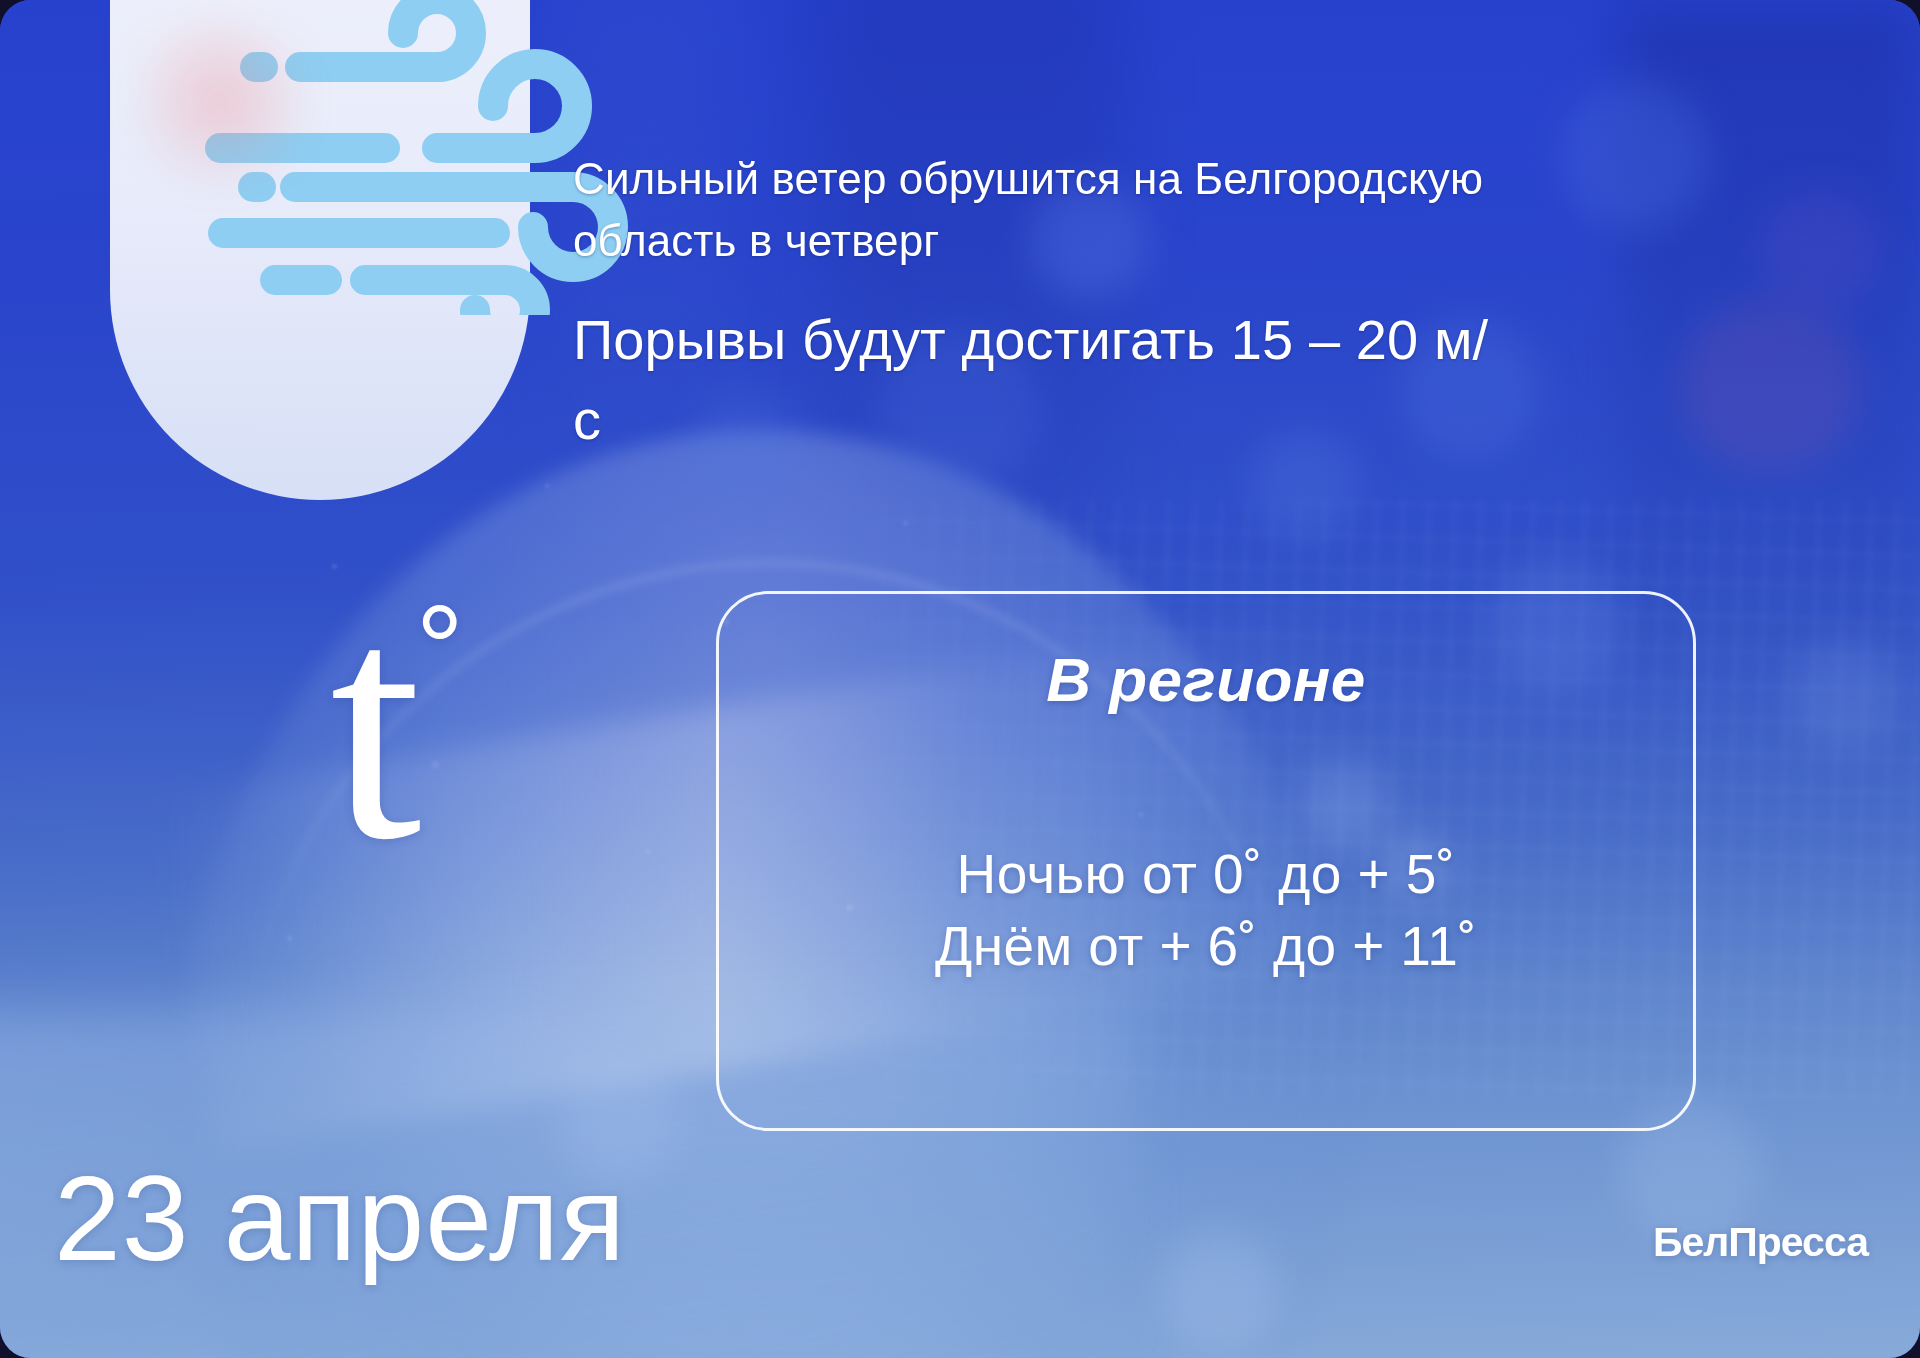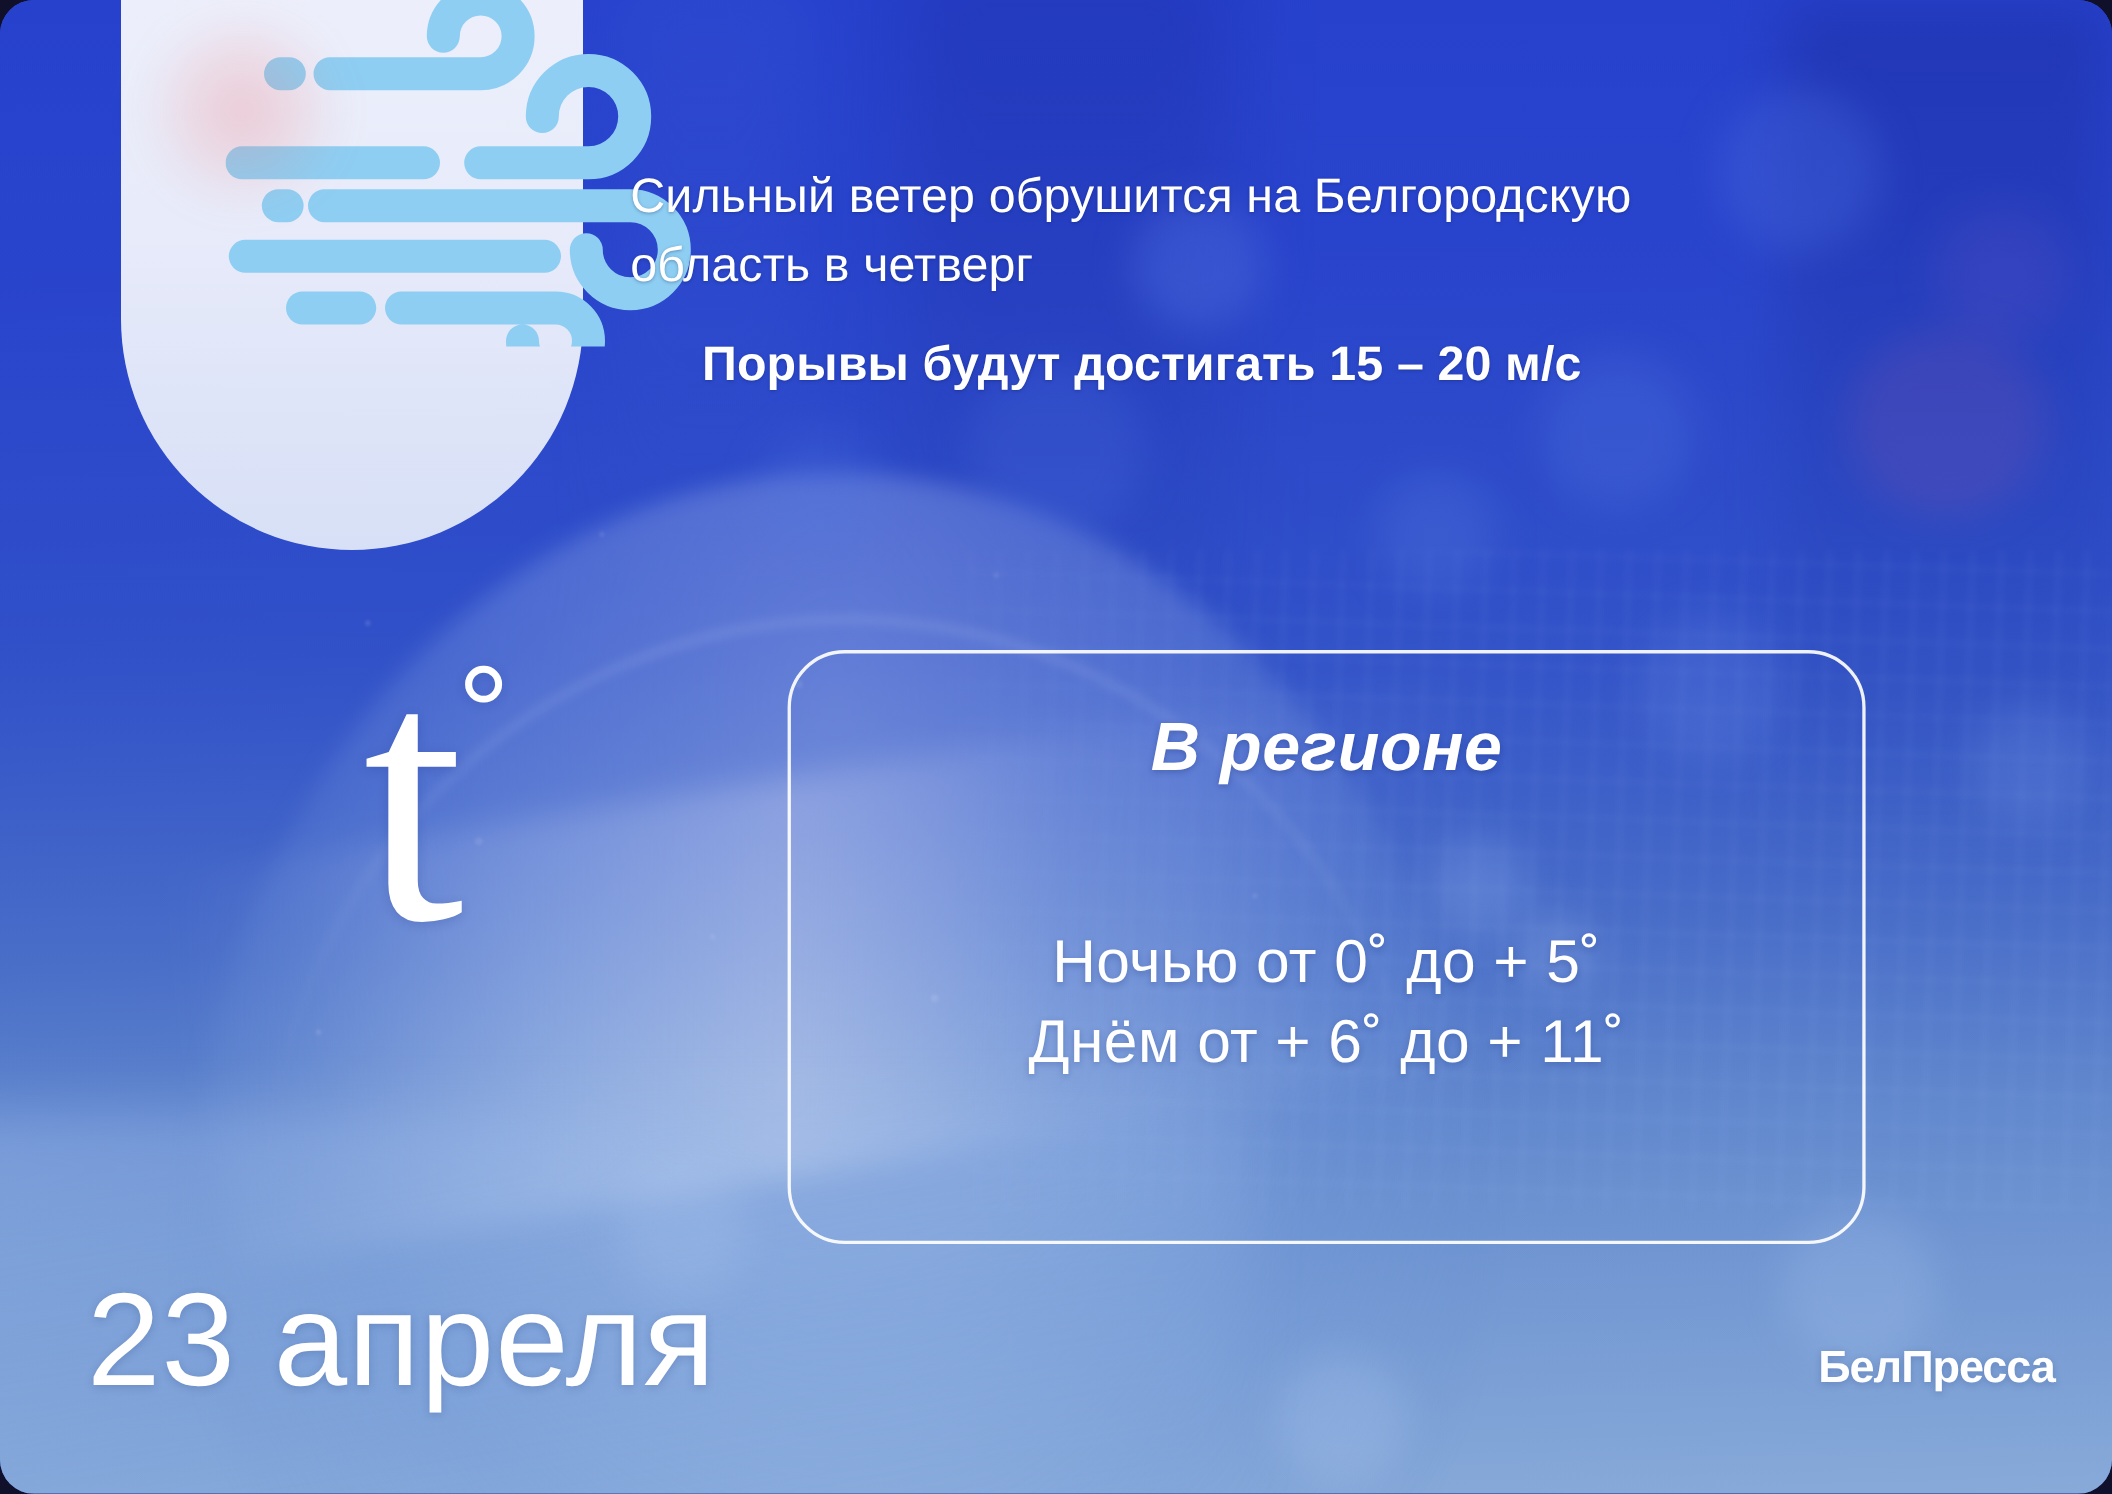--- a/index.html
+++ b/index.html
@@ -134,26 +134,25 @@
     font-weight: 400;
     line-height: 1.42;
     letter-spacing: .1px;
     text-shadow: 0 1px 3px rgba(10,25,90,.35);
   }
   .subline {
     position: absolute;
     left: 573px; top: 300px;
     width: 930px;
     color: #ffffff;
-    font-size: 44px;
-    font-weight: 700;
+    font-size: 56px;
+    font-weight: 400;
     line-height: 1.42;
     letter-spacing: .1px;
     text-shadow: 0 1px 3px rgba(10,25,90,.35);
-    text-align: center;
   }
 
   
   .t-mark {
     position: absolute;
     left: 330px; top: 560px;
     color: #ffffff;
     line-height: 1;
     text-shadow: 0 2px 10px rgba(20,40,120,.18);
   }
@@ -203,21 +202,21 @@
     font-weight: 300;
     line-height: 1.30;
     letter-spacing: .4px;
     text-shadow: 0 2px 6px rgba(15,35,110,.25);
   }
   .region-lines div { white-space: nowrap; }
 
   
   .date-text {
     position: absolute;
-    left: 79px; top: 1158px;
+    left: 54px; top: 1158px;
     color: #ffffff;
     font-size: 120px;
     font-weight: 300;
     letter-spacing: 1px;
     line-height: 1;
     text-shadow: 0 2px 8px rgba(30,55,120,.22);
   }
 
   
   .logo {

